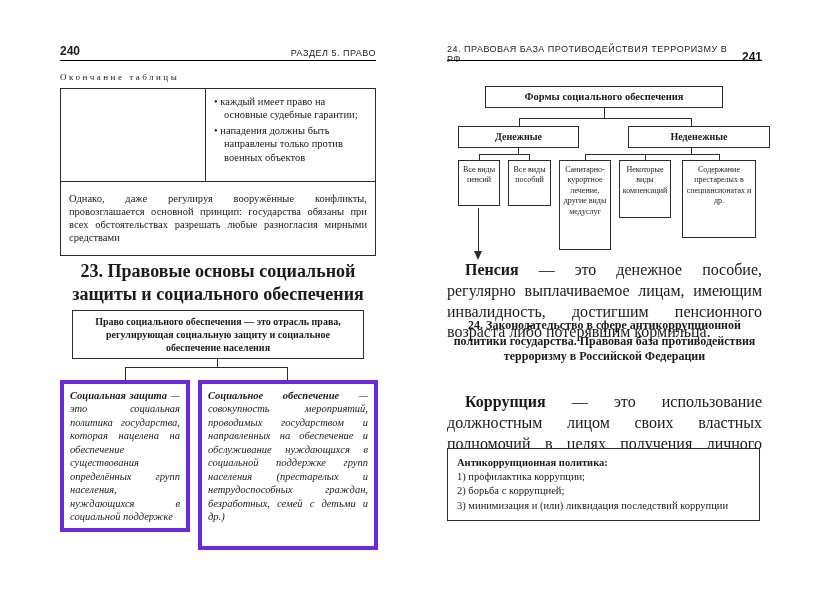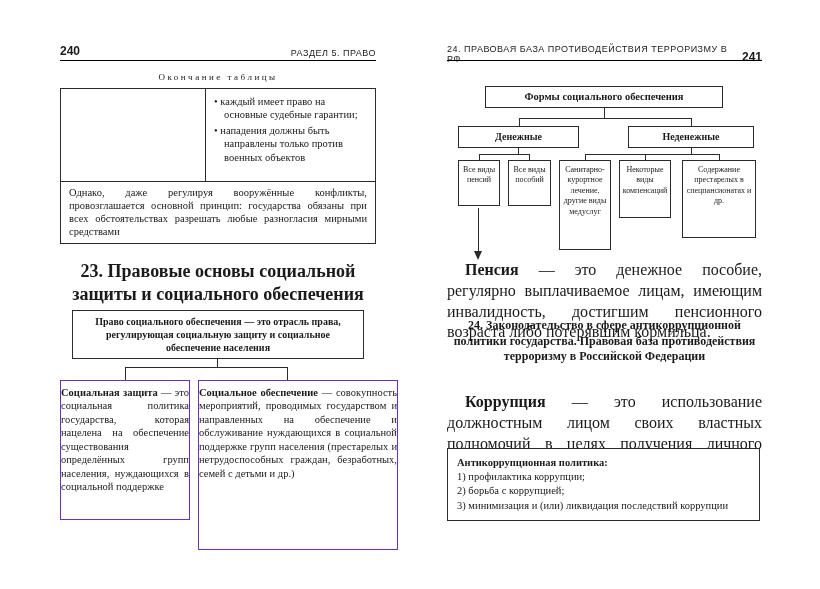--- a/index.html
+++ b/index.html
@@ -9,63 +9,63 @@
 
   
   .run-row { display:flex; justify-content:space-between; align-items:flex-end;
              font-family:"Liberation Sans", sans-serif; font-size:9px; letter-spacing:.5px; }
   .pagenum { font-weight:bold; font-size:12px; letter-spacing:0; }
   .rule { height:1px; background:#000; }
 
   
   .lp-run   { left:60px; top:44px; width:316px; }
   .rule-l   { left:60px; top:60px; width:316px; }
-  .lp-caption { left:60px; top:72px; width:316px; text-align:center;
+  .lp-caption { left:60px; top:72px; width:316px; text-align:left;
                 font-size:9px; letter-spacing:2.5px; }
   .lp-table { left:60px; top:88px; width:316px; border:1px solid #2b2b2b; background:#fff; }
   .t-row1 { display:flex; }
   .t-cell-empty { width:145px; border-right:1px solid #2b2b2b; min-height:92px; }
   .t-cell-bullets { flex:1; padding:6px 8px 4px; font-size:10.5px; line-height:1.25; }
   .bullet-item { padding-left:10px; text-indent:-10px; margin-bottom:3px; }
-  .t-row2 { border-top:1px solid #2b2b2b; padding:4px 8px; font-size:10.5px;
+  .t-row2 { border-top:1px solid #2b2b2b; padding:10px 8px; font-size:10.5px;
             line-height:1.25; text-align:justify; min-height:50px; }
 
   .lp-h23 { left:60px; top:260px; width:316px; text-align:center;
             font-size:18px; font-weight:bold; line-height:1.25; }
   .lp-defbox { left:72px; top:310px; width:292px; border:1px solid #2b2b2b;
                padding:4px 8px; text-align:center; font-size:10px; font-weight:bold;
                line-height:1.3; background:#fff; }
 
   .vline { width:1px; background:#2b2b2b; }
   .hline { height:1px; background:#2b2b2b; }
   .lp-v1 { left:217px; top:359px; height:8px; }
   .lp-h1 { left:125px; top:367px; width:163px; }
   .lp-v2 { left:125px; top:367px; height:13px; }
   .lp-v3 { left:287px; top:367px; height:13px; }
 
-  .term-box { border:1px solid #6d28d9; padding:5px 0; font-size:10.5px;
-              line-height:1.28; text-align:justify; background:#fff; }
+  .term-box { border:4px solid #6d28d9; padding:5px 6px; font-size:10.5px;
+              line-height:1.28; text-align:justify; background:#fff;font-style:italic; }
   .lp-boxA { left:60px; top:380px; width:130px; min-height:140px; }
-  .lp-boxB { left:198px; top:380px; width:200px; min-height:170px; }
+  .lp-boxB { left:198px; top:380px; width:180px; min-height:170px; }
   .term { font-weight:bold; }
 
   
   .rp-run  { left:447px; top:44px; width:315px; }
   .rule-r  { left:447px; top:60px; width:315px; }
   .rp-diagram { left:447px; top:80px; width:315px; height:186px; }
   .dbox { position:absolute; border:1px solid #2b2b2b; background:#fff; text-align:center; }
   .d-root { left:38px; top:6px; width:238px; height:22px; line-height:20px;
             font-weight:bold; font-size:10.5px; }
   .d-v0 { left:157px; top:28px; height:10px; }
   .d-h1 { left:72px;  top:38px; width:172px; }
   .d-v1 { left:72px;  top:38px; height:8px; }
   .d-v2 { left:244px; top:38px; height:8px; }
   .d-branch { top:46px; height:22px; line-height:20px; font-weight:bold; font-size:10px; }
   .d-money    { left:11px;  width:121px; }
-  .d-nonmoney { left:181px; width:126px; }
+  .d-nonmoney { left:181px; width:142px; }
   .d-v3 { left:71px;  top:68px; height:6px; }
   .d-h2 { left:32px;  top:74px; width:51px; }
   .d-v4 { left:32px;  top:74px; height:6px; }
   .d-v5 { left:82px;  top:74px; height:6px; }
   .d-v6 { left:244px; top:68px; height:6px; }
   .d-h3 { left:138px; top:74px; width:134px; }
   .d-v7 { left:138px; top:74px; height:6px; }
   .d-v8 { left:198px; top:74px; height:6px; }
   .d-v9 { left:272px; top:74px; height:6px; }
   .d-leaf { top:80px; font-size:8px; line-height:1.3; padding:4px 2px;

